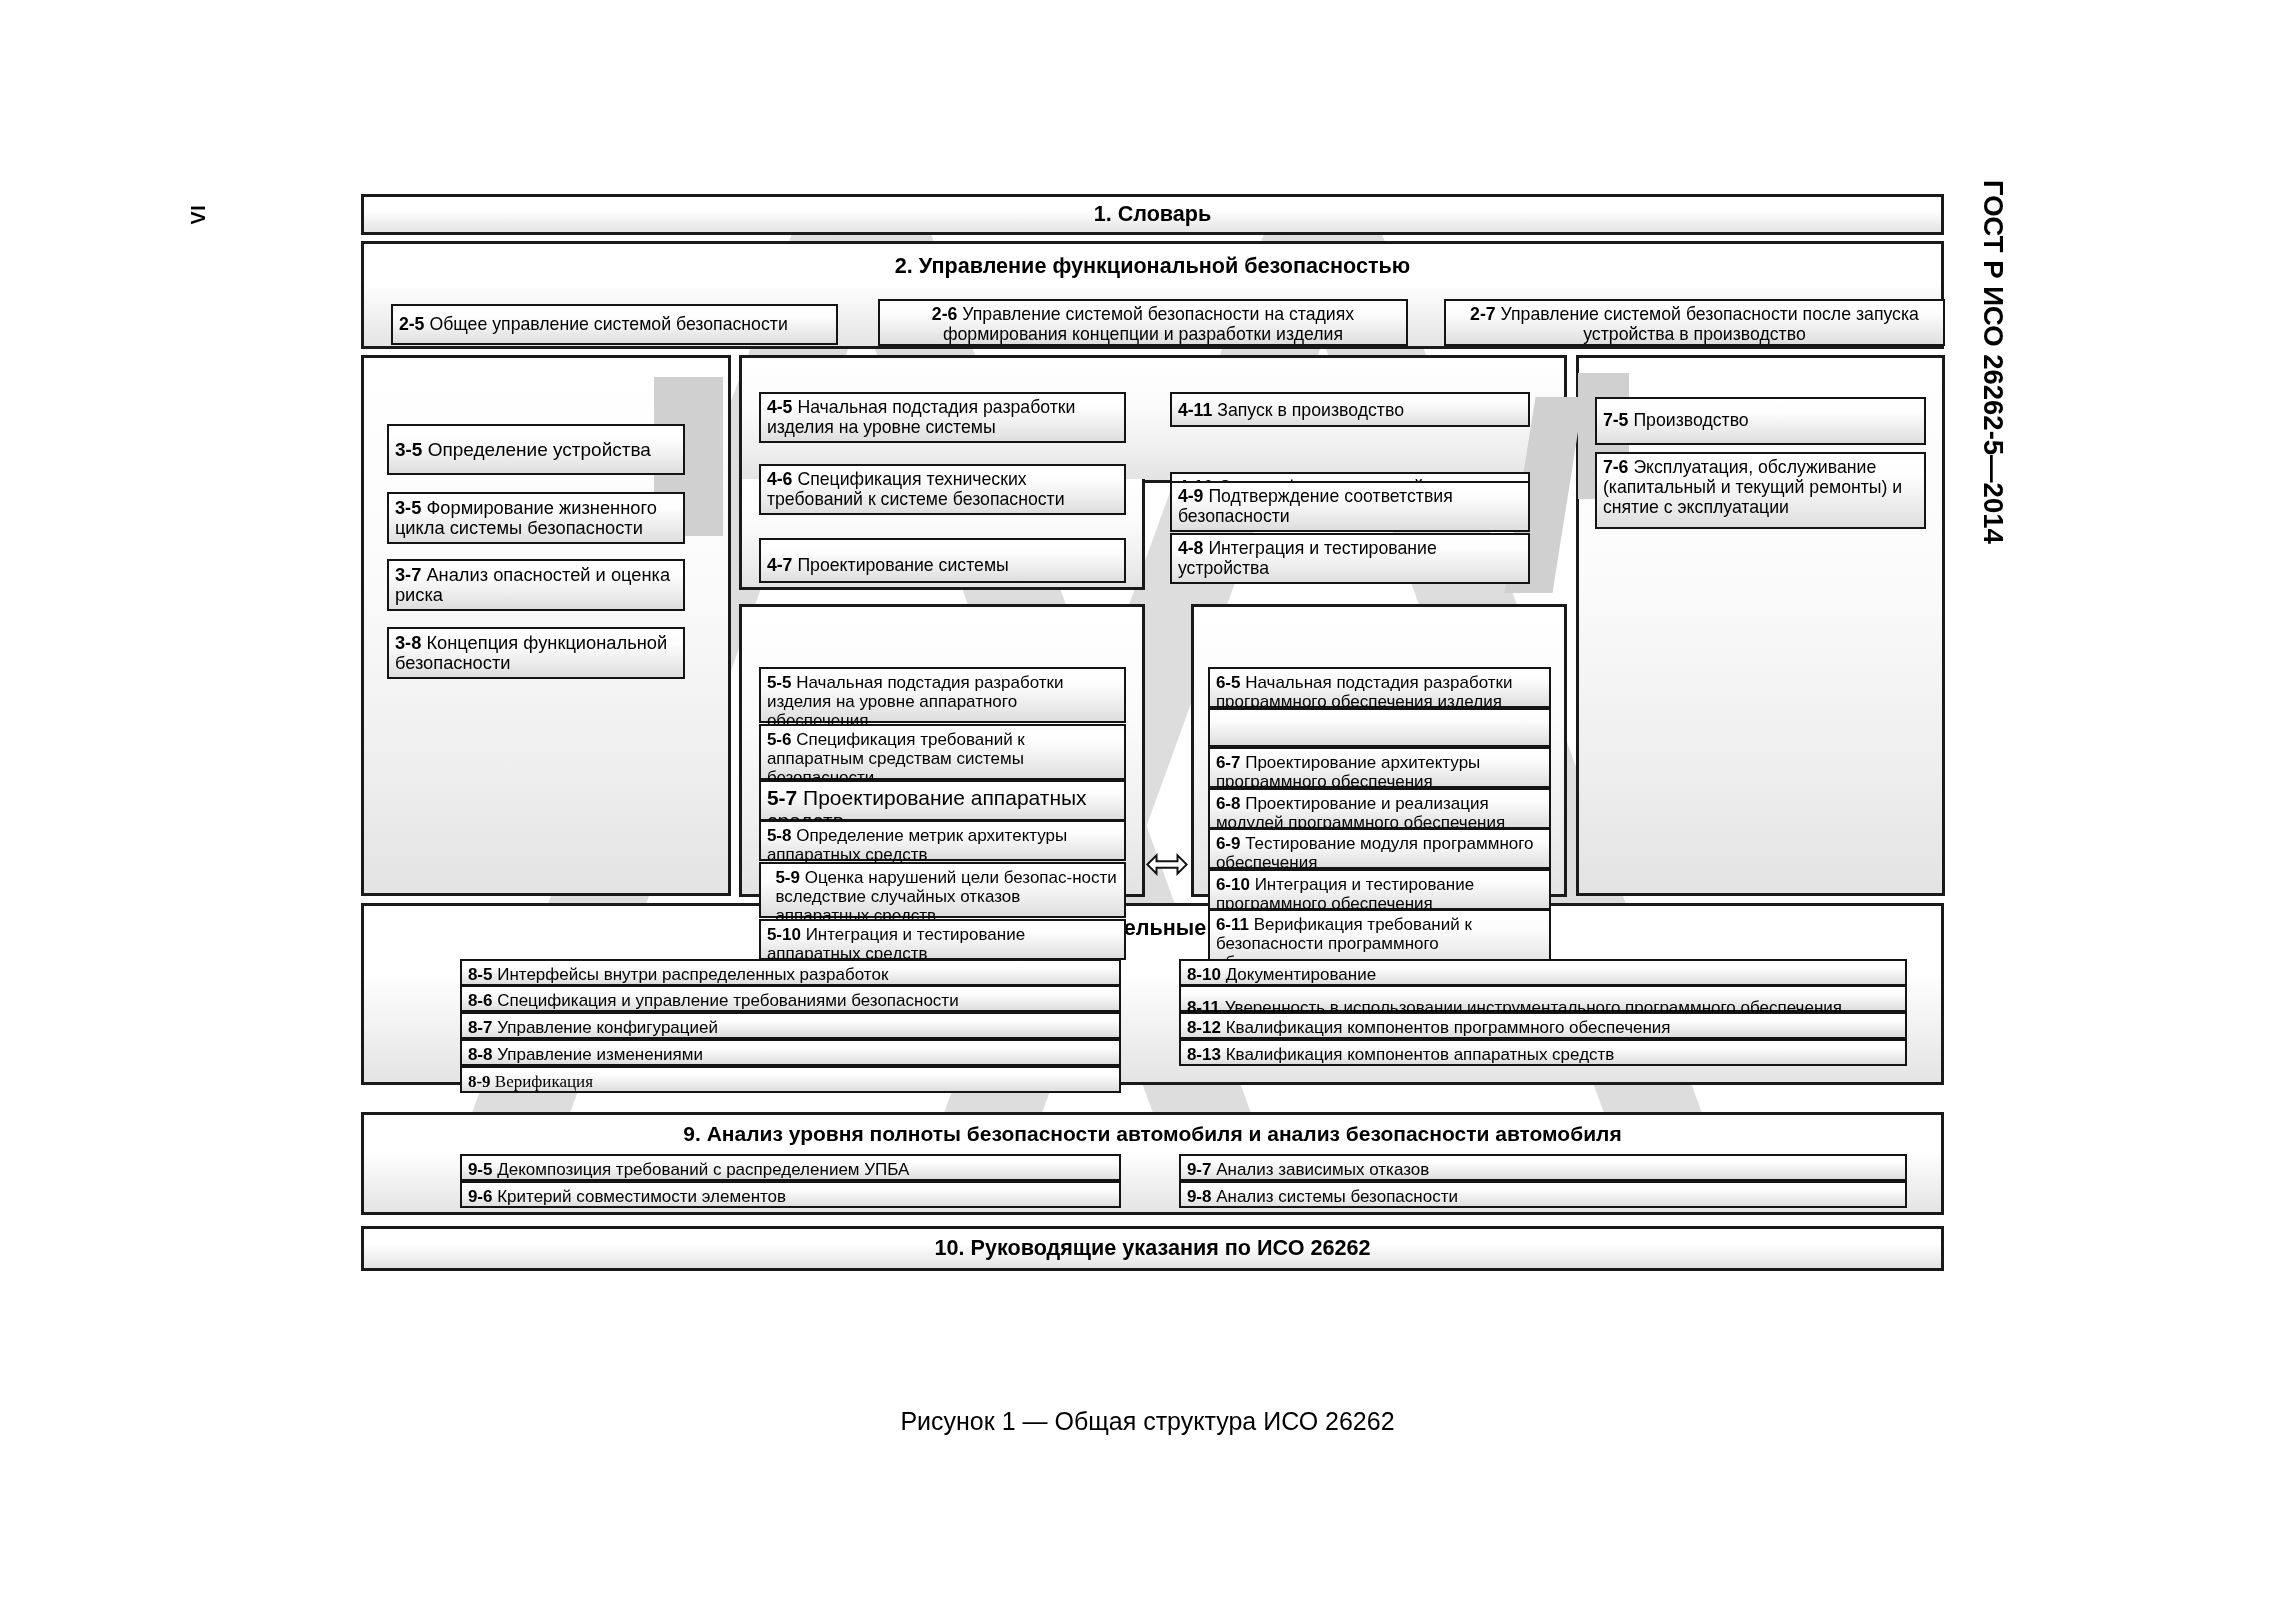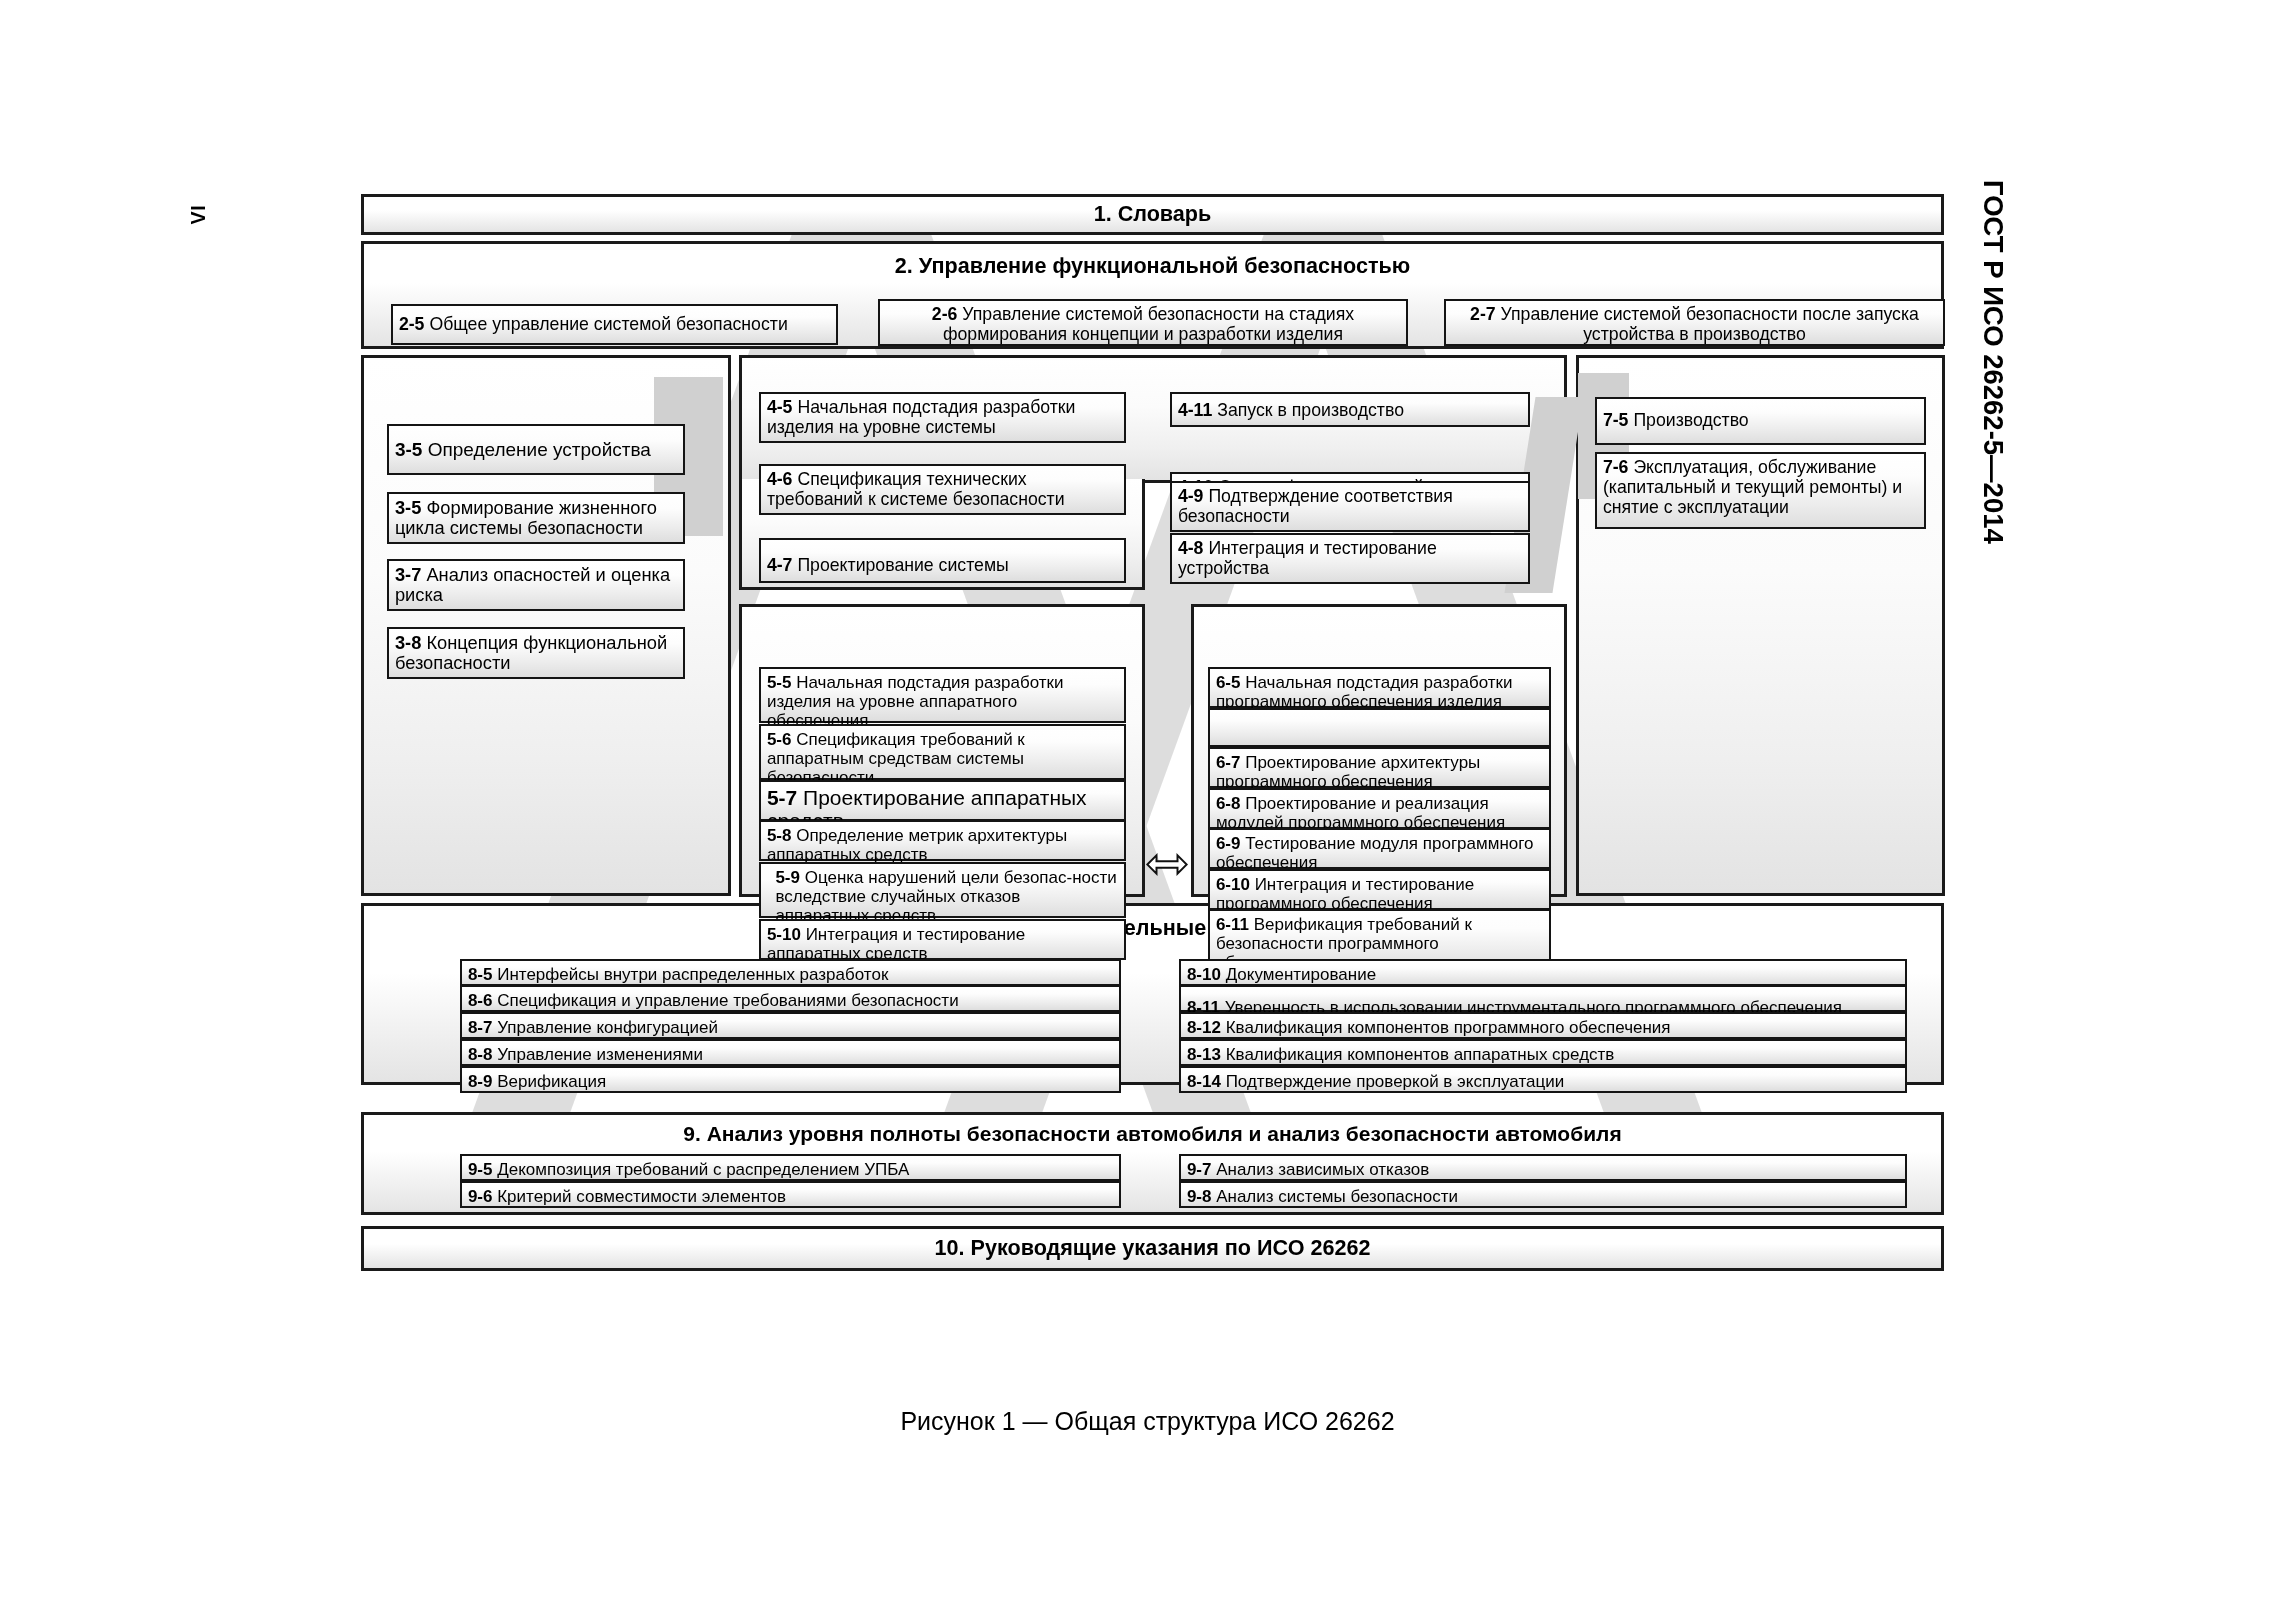--- a/index.html
+++ b/index.html
@@ -290,45 +290,41 @@
     <span>Спецификация и управление требованиями безопасности</span>
   </div>
   <div class="cbox" style="left:99px; top:818px; width:661px; height:27px; font-size:17px; padding-top:3.9px;">
     <span class="num">8-7 </span>
     <span>Управление конфигурацией</span>
   </div>
   <div class="cbox" style="left:99px; top:845px; width:661px; height:27px; font-size:17px; padding-top:3.9px;">
     <span class="num">8-8 </span>
     <span>Управление изменениями</span>
   </div>
-  <div class="cbox" style="left:99px; top:872px; width:661px; height:27px; font-size:17px; padding-top:3.9px;">
+  <div class="cbox" style="left:99px; top:872px; width:661px; height:27px; font-size:17px; padding-top:3.9px;font-family:Liberation Serif, serif;">
     <span class="num">8-9 </span>
     <span>Верификация</span>
   </div>
 
   <div class="cbox" style="left:818px; top:765px; width:728px; height:27px; font-size:17px; padding-top:3.9px;">
     <span class="num">8-10 </span>
     <span>Документирование</span>
   </div>
   <div class="cbox" style="left:818px; top:791px; width:728px; height:27px; font-size:17px; padding-top:11px;">
     <span class="num">8-11 </span>
     <span>Уверенность в использовании инструментального программного обеспечения</span>
   </div>
   <div class="cbox" style="left:818px; top:818px; width:728px; height:27px; font-size:17px; padding-top:3.9px;">
     <span class="num">8-12 </span>
     <span>Квалификация компонентов программного обеспечения</span>
   </div>
   <div class="cbox" style="left:818px; top:845px; width:728px; height:27px; font-size:17px; padding-top:3.9px;">
     <span class="num">8-13 </span>
     <span>Квалификация компонентов аппаратных средств</span>
   </div>
-  <div class="cbox" style="left:818px; top:872px; width:728px; height:27px; font-size:17px; padding-top:3.9px;">
-    <span class="num">8-14 </span>
-    <span>Подтверждение проверкой в эксплуатации</span>
-  </div>
 
   <div class="band" style="left:0px; top:918px; width:1583px; height:103px;">
     <div class="band-title" style="font-size:21px; line-height:22px; padding-top:7.9px;">9. Анализ уровня полноты безопасности автомобиля и анализ безопасности автомобиля</div>
   </div>
   <div class="cbox" style="left:99px; top:960px; width:661px; height:27px; font-size:17px; padding-top:3.9px;">
     <span class="num">9-5 </span>
     <span>Декомпозиция требований с распределением УПБА</span>
   </div>
   <div class="cbox" style="left:99px; top:987px; width:661px; height:27px; font-size:17px; padding-top:3.9px;">
     <span class="num">9-6 </span>

